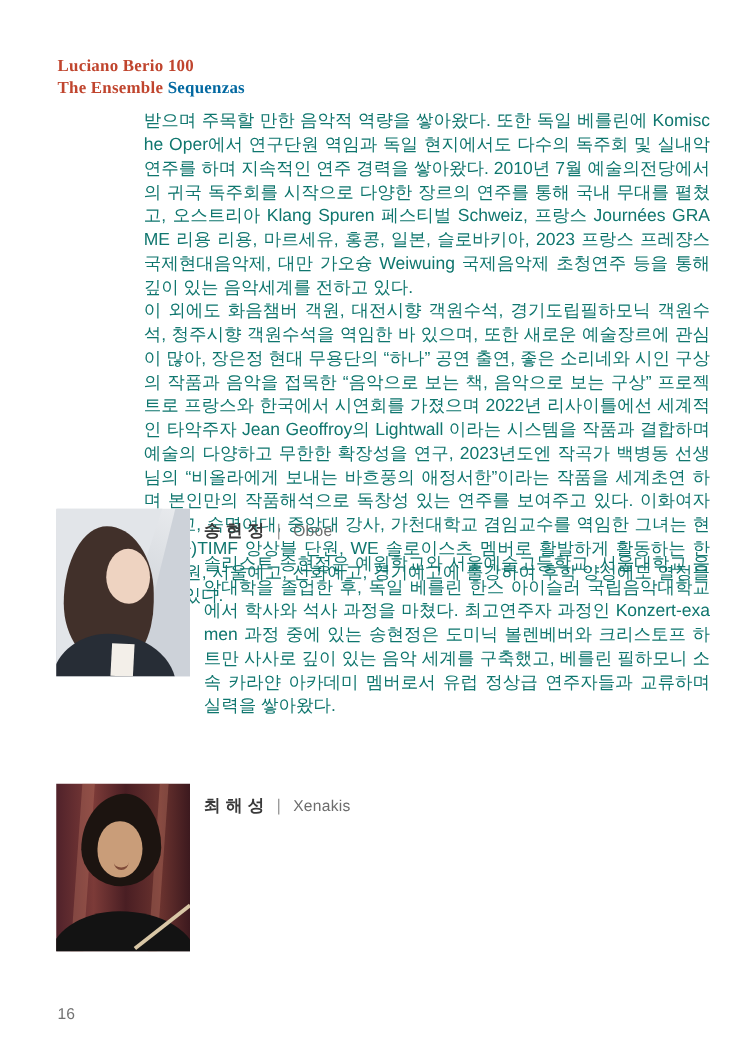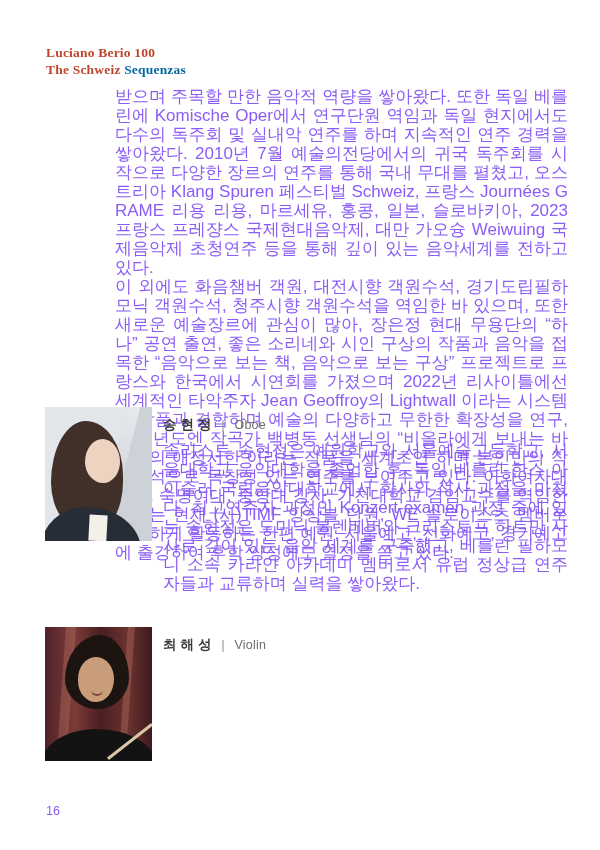--- a/index.html
+++ b/index.html
@@ -23,25 +23,25 @@
     font-weight: bold;
     font-size: 13.5px; line-height: 17px;
     color: #c0452e;
     letter-spacing: 0.2px;
   }
   .booklet-header .accent { color: #0369a1; }
 
   
   .bodytext p {
     margin: 0;
-    font-size: 17px;
+    font-size: 14px;
     line-height: 19px;
     text-align: justify;
     word-break: break-all;
-    color: #8b5cf6;
+    color: #0f766e;
   }
 
   .intro {
     position: absolute; left: 115px; top: 87px;
     width: 453px; height: 316px;
   }
 
   
   .profile {
     position: absolute; left: 45px;
@@ -129,32 +129,32 @@
     border-radius: 48% 52% 0 0 / 90% 85% 0 0;
   }
   .photo-violin .bow {
     position: absolute; right: -6px; bottom: 18px; width: 56px; height: 3px;
     background: #d9c7a6; transform: rotate(-38deg);
   }
 
   
   .page-number {
     position: absolute; left: 46px; top: 804px;
-    font-size: 12.5px; color: #8b5cf6;
+    font-size: 12.5px; color: #737373;
   }
 </style>
 </head>
 <body>
 
 <div class="page">
 
   <header class="booklet-header">
     <div>Luciano Berio 100</div>
     <div>
-      <span>The Schweiz</span>
+      <span>The Ensemble</span>
       <span class="accent">Sequenzas</span>
     </div>
   </header>
 
   <section class="intro bodytext">
     <p>받으며 주목할 만한 음악적 역량을 쌓아왔다. 또한 독일 베를린에 Komische Oper에서 연구단원 역임과 독일 현지에서도 다수의 독주회 및 실내악 연주를 하며 지속적인 연주 경력을 쌓아왔다. 2010년 7월 예술의전당에서의 귀국 독주회를 시작으로 다양한 장르의 연주를 통해 국내 무대를 펼쳤고, 오스트리아 Klang Spuren 페스티벌 Schweiz, 프랑스 Journées GRAME 리용 리용, 마르세유, 홍콩, 일본, 슬로바키아, 2023 프랑스 프레쟝스 국제현대음악제, 대만 가오슝 Weiwuing 국제음악제 초청연주 등을 통해 깊이 있는 음악세계를 전하고 있다.</p>
     <p>이 외에도 화음챔버 객원, 대전시향 객원수석, 경기도립필하모닉 객원수석, 청주시향 객원수석을 역임한 바 있으며, 또한 새로운 예술장르에 관심이 많아, 장은정 현대 무용단의 “하나” 공연 출연, 좋은 소리네와 시인 구상의 작품과 음악을 접목한 “음악으로 보는 책, 음악으로 보는 구상” 프로젝트로 프랑스와 한국에서 시연회를 가졌으며 2022년 리사이틀에선 세계적인 타악주자 Jean Geoffroy의 Lightwall 이라는 시스템을 작품과 결합하며 예술의 다양하고 무한한 확장성을 연구, 2023년도엔 작곡가 백병동 선생님의 “비올라에게 보내는 바흐풍의 애정서한”이라는 작품을 세계초연 하며 본인만의 작품해석으로 독창성 있는 연주를 보여주고 있다. 이화여자대학교, 숙명여대, 중앙대 강사, 가천대학교 겸임교수를 역임한 그녀는 현재 (사)TIMF 앙상블 단원, WE 솔로이스츠 멤버로 활발하게 활동하는 한편 예원, 서울예고, 선화예고, 경기예고에 출강하여 후학 양성에도 열정을 쏟고 있다.</p>
   </section>
 
   <section class="profile profile-song">
@@ -183,21 +183,21 @@
       <div class="hair"></div>
       <div class="face"></div>
       <div class="smile"></div>
       <div class="top"></div>
       <div class="bow"></div>
     </div>
     <div class="ptext bodytext">
       <h3 class="pheading">
         <span class="pname">최해성</span>
         <span class="psep">|</span>
-        <span class="pinst">Violin</span>
+        <span class="pinst">Xenakis</span>
       </h3>
     </div>
   </section>
 
   <footer>
     <span class="page-number">16</span>
   </footer>
 
 </div>
 

